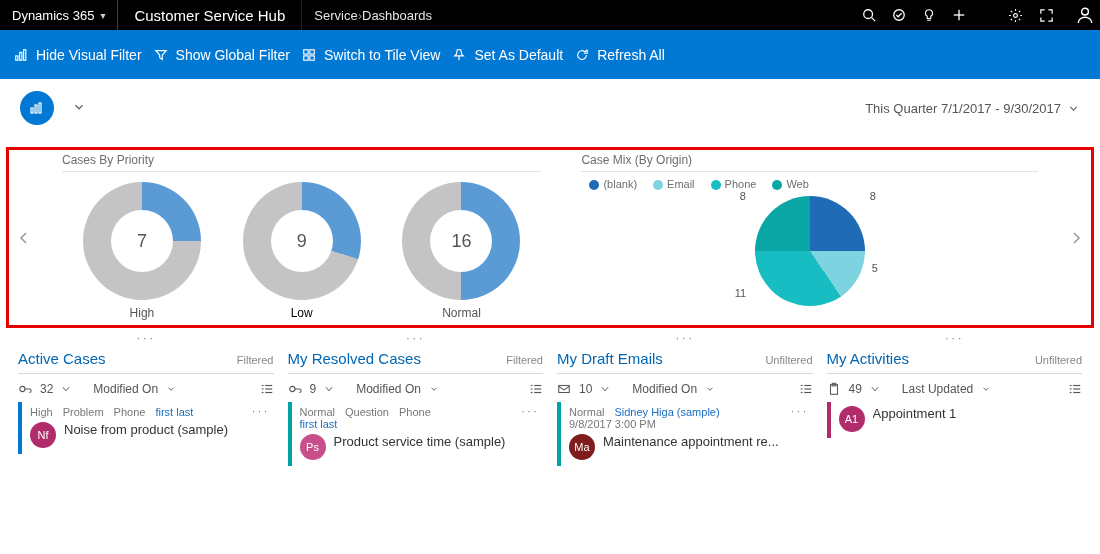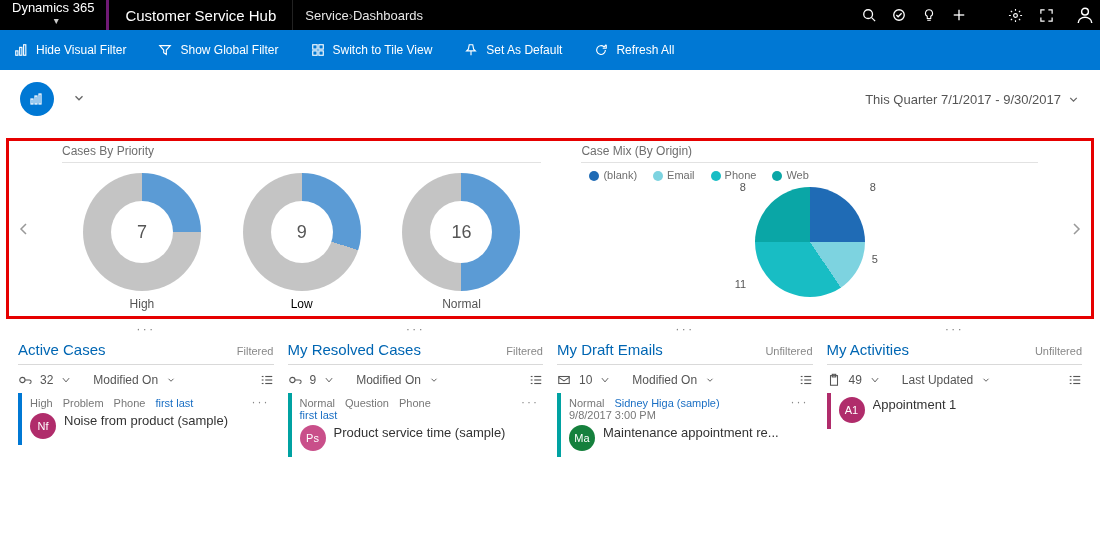--- a/index.html
+++ b/index.html
@@ -1,28 +1,28 @@
 <!DOCTYPE html>
 <html><head>
 <meta charset="utf-8">
 <style>
   * { box-sizing: border-box; margin: 0; padding: 0; }
   html, body { width: 1100px; height: 554px; overflow: hidden; font-family: "Segoe UI", Arial, sans-serif; font-size: 13px; color: #333; background:#fff;}
   
   .topbar { height: 30px; background:#000; display:flex; align-items:center; color:#fff; }
-  .topbar .brand { display:flex; align-items:center; padding:0 12px; height:100%; border-right:3px solid #701a75;flex-direction:column;}
+  .topbar .brand { display:flex; align-items:center; padding:0 12px; height:100%; border-right:1px solid #701a75;}
   .topbar .brand span.chev { margin-left:6px; opacity:.8; font-size:10px;}
   .topbar .hub { padding:0 16px; font-size:15px; height:100%; display:flex; align-items:center; border-right:1px solid #222;}
   .topbar .crumbs { padding:0 12px; font-size:13px; display:flex; align-items:center; opacity:.9;}
   .topbar .crumbs .sep { opacity:.6;}
   .topbar .spacer { flex:1; }
   .topbar .icons { display:flex; gap:16px; padding-right:16px; align-items:center; }
   .topbar .avatar { width:30px; height:30px; display:flex; align-items:center; justify-content:center; }
   
-  .cmdbar { height: 40px; background:#0078d4; color:#fff; display:flex; align-items:center; padding:0 14px; gap:32px; font-size:12px; }
+  .cmdbar { height: 49px; background:#0078d4; color:#fff; display:flex; align-items:center; padding:0 14px; gap:12px; font-size:14px; }
   .cmdbar .cmd { display:flex; align-items:center; gap:8px; cursor:pointer; }
   
   .pagehdr { height: 58px; display:flex; align-items:center; padding:0 20px; gap:10px; }
   .pagehdr .tile { width:34px; height:34px; border-radius:50%; background:#0078d4; color:#fff; display:flex; align-items:center; justify-content:center; font-size:14px;}
   .pagehdr .title { font-size:22px; font-weight:300; color:#333; }
   .pagehdr .chev { font-size:14px; color:#666; margin-left:8px; }
   .pagehdr .spacer { flex:1; }
   .pagehdr .range { font-size:13px; color:#555; display:flex; align-items:center; gap:6px;}
   
   .chartrow { position:relative; margin:10px 6px 0 6px; }
@@ -376,21 +376,21 @@
     <div class="card teal">
       <div class="ellips">···</div>
       <div class="tags">
         <span>Normal</span>
         <span class="link">Sidney Higa (sample)</span>
       </div>
       <div class="tags">
           <span>9/8/2017 3:00 PM</span>
         </div>
       <div class="row2">
-        <div class="badge" style="background:#15803d">
+        <div class="badge" style="background:#7f1d1d">
             <span>Ma</span>
           </div>
         <div class="clip">Maintenance appointment re...</div>
       </div>
     </div>
   </div>
 
   <div class="stream">
     <div class="dots">···</div>
     <div class="shead">

